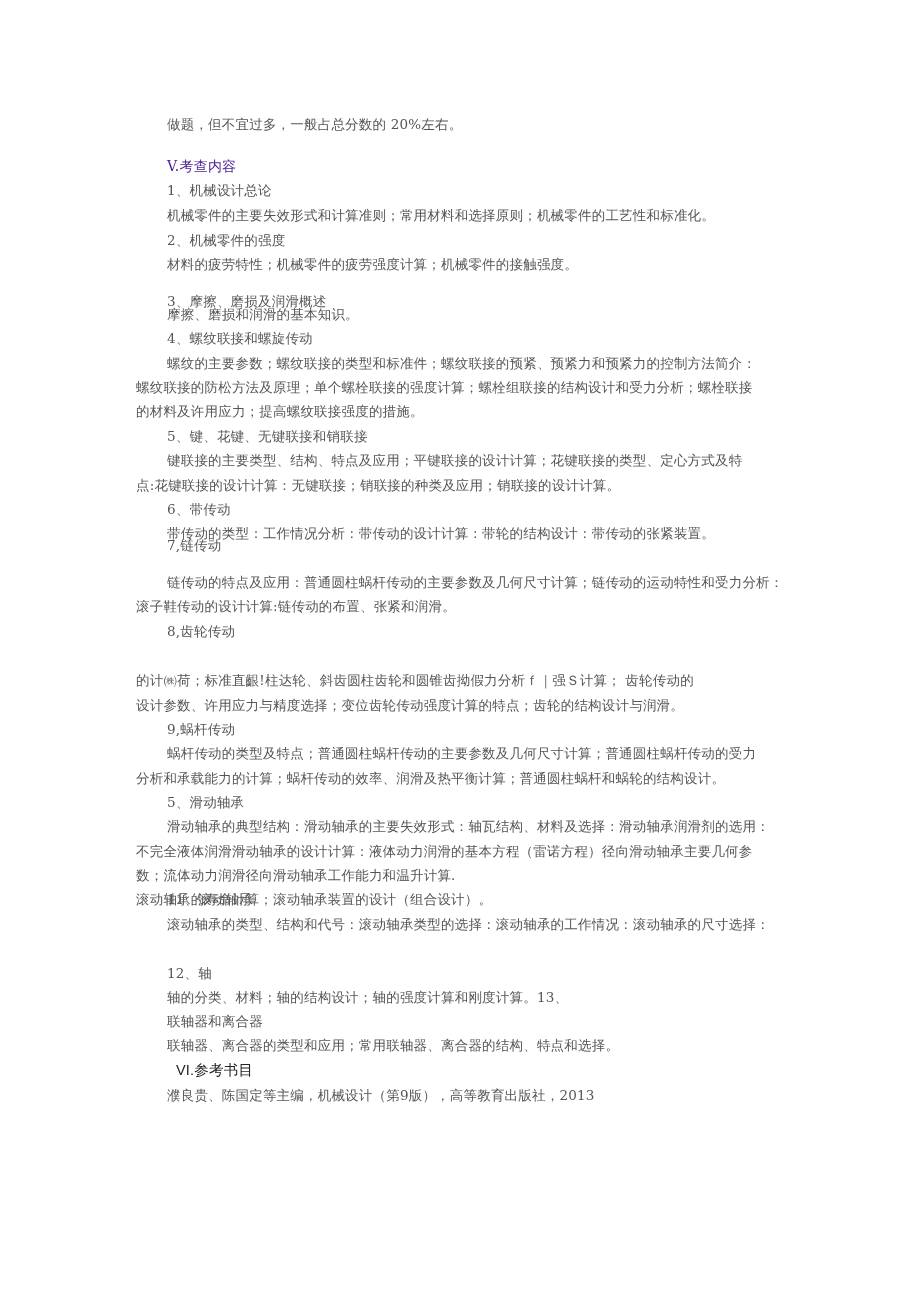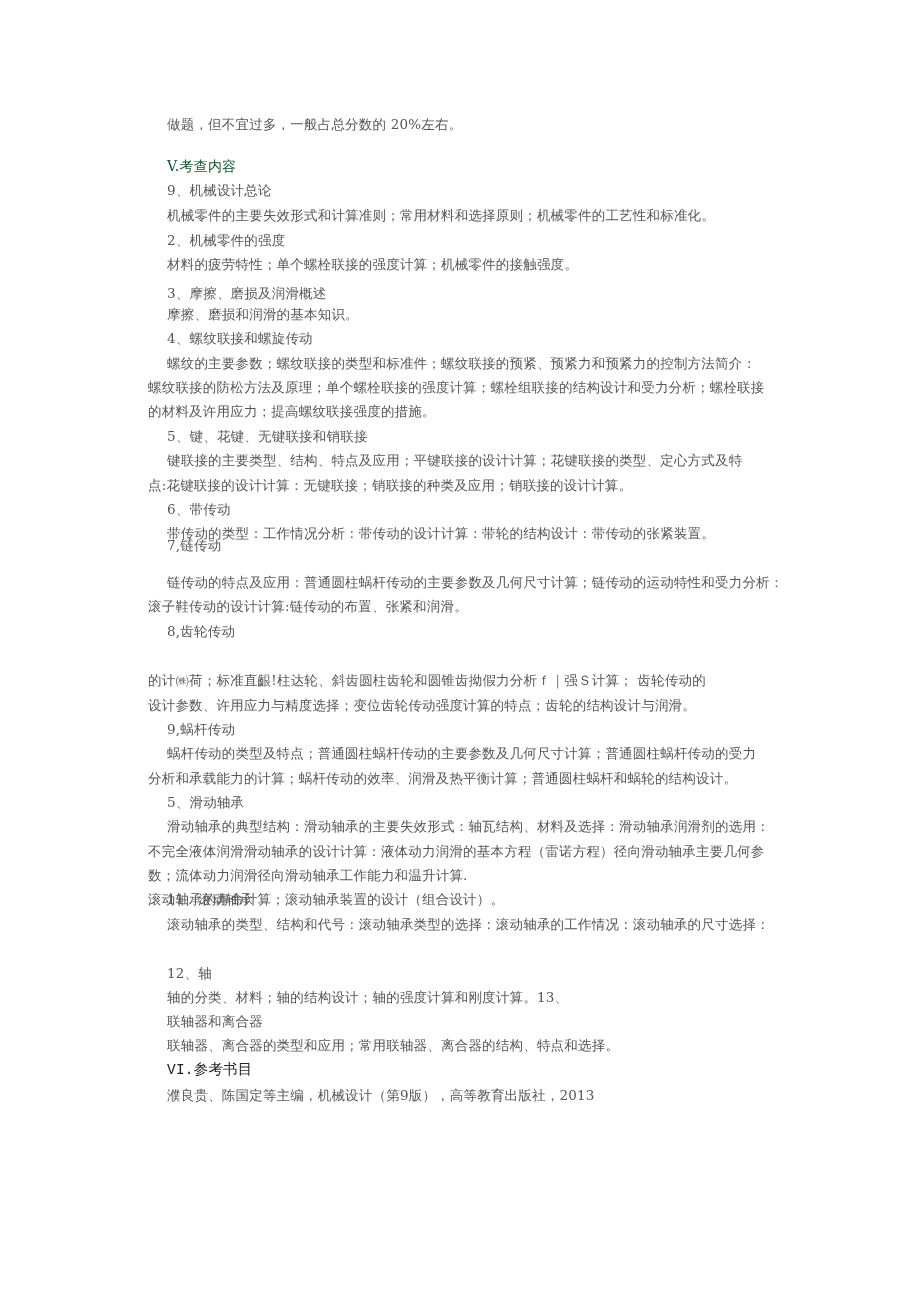--- a/index.html
+++ b/index.html
@@ -1,40 +1,40 @@
 <!DOCTYPE html>
 <html><head>
 <meta charset="utf-8">
 <style>
   html, body { margin: 0; padding: 0; background: #ffffff; }
   body { width: 920px; height: 1301px; position: relative; overflow: hidden;
          font-family: "DejaVu Serif", "Liberation Serif", serif; color: #555555; }
   .page { position: absolute; left: 0; top: 0; width: 920px; height: 1173px; }
   .line { position: absolute; white-space: nowrap; font-size: 13.5px; line-height: 18px; letter-spacing: 0.2px; }
   .ind { left: 167px; }
-  .full { left: 136px; margin-left: 12px; }
-  .h { color: #14532d; font-size: 14px; }
-  .h2 { color: #222222; font-size: 14.5px; font-family: Liberation Mono, monospace; }
+  .full { left: 136px; }
+  .h { color: #4c1d95; font-size: 14px; }
+  .h2 { color: #222222; font-size: 14.5px; font-family: Liberation Sans, sans-serif; margin-left: 9px; }
 </style>
 </head>
 <body>
 
 <div class="page">
 
   <div class="line ind" style="top:115px">做题，但不宜过多，一般占总分数的 20%左右。</div>
 
   <div class="line ind h" style="top:157px">V.考查内容</div>
 
-  <div class="line ind" style="top:181px">9、机械设计总论</div>
+  <div class="line ind" style="top:181px">1、机械设计总论</div>
   <div class="line ind" style="top:206px">机械零件的主要失效形式和计算准则；常用材料和选择原则；机械零件的工艺性和标准化。</div>
 
   <div class="line ind" style="top:231px">2、机械零件的强度</div>
-  <div class="line ind" style="top:255px">材料的疲劳特性；单个螺栓联接的强度计算；机械零件的接触强度。</div>
+  <div class="line ind" style="top:255px">材料的疲劳特性；机械零件的疲劳强度计算；机械零件的接触强度。</div>
 
-  <div class="line ind" style="top:284px">3、摩擦、磨损及润滑概述</div>
+  <div class="line ind" style="top:292px">3、摩擦、磨损及润滑概述</div>
   <div class="line ind" style="top:305px">摩擦、磨损和润滑的基本知识。</div>
 
   <div class="line ind" style="top:329px">4、螺纹联接和螺旋传动</div>
   <div class="line ind" style="top:354px">螺纹的主要参数；螺纹联接的类型和标准件；螺纹联接的预紧、预紧力和预紧力的控制方法简介：</div>
   <div class="line full" style="top:378px">螺纹联接的防松方法及原理；单个螺栓联接的强度计算；螺栓组联接的结构设计和受力分析；螺栓联接</div>
   <div class="line full" style="top:402px">的材料及许用应力；提高螺纹联接强度的措施。</div>
 
   <div class="line ind" style="top:427px">5、键、花键、无键联接和销联接</div>
   <div class="line ind" style="top:451px">键联接的主要类型、结构、特点及应用；平键联接的设计计算；花键联接的类型、定心方式及特</div>
   <div class="line full" style="top:476px">点:花键联接的设计计算：无键联接；销联接的种类及应用；销联接的设计计算。</div>

